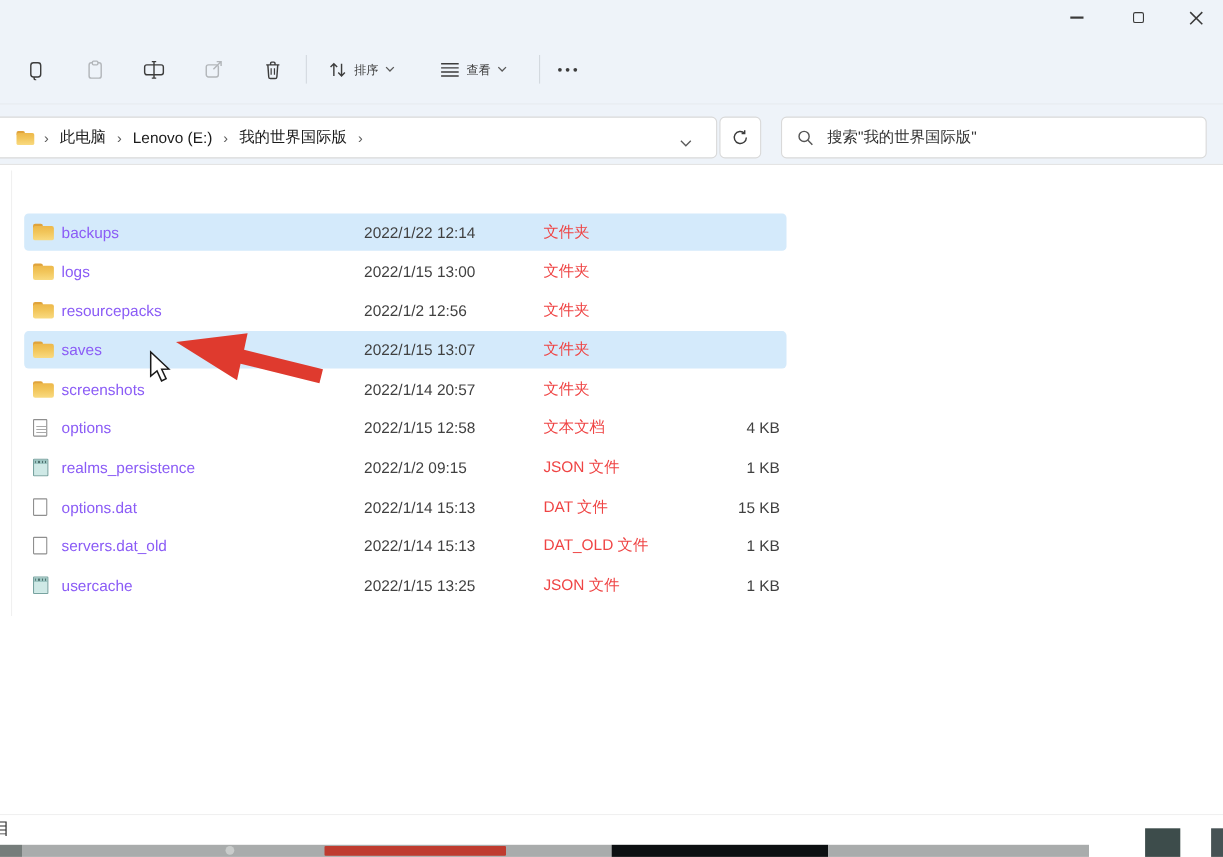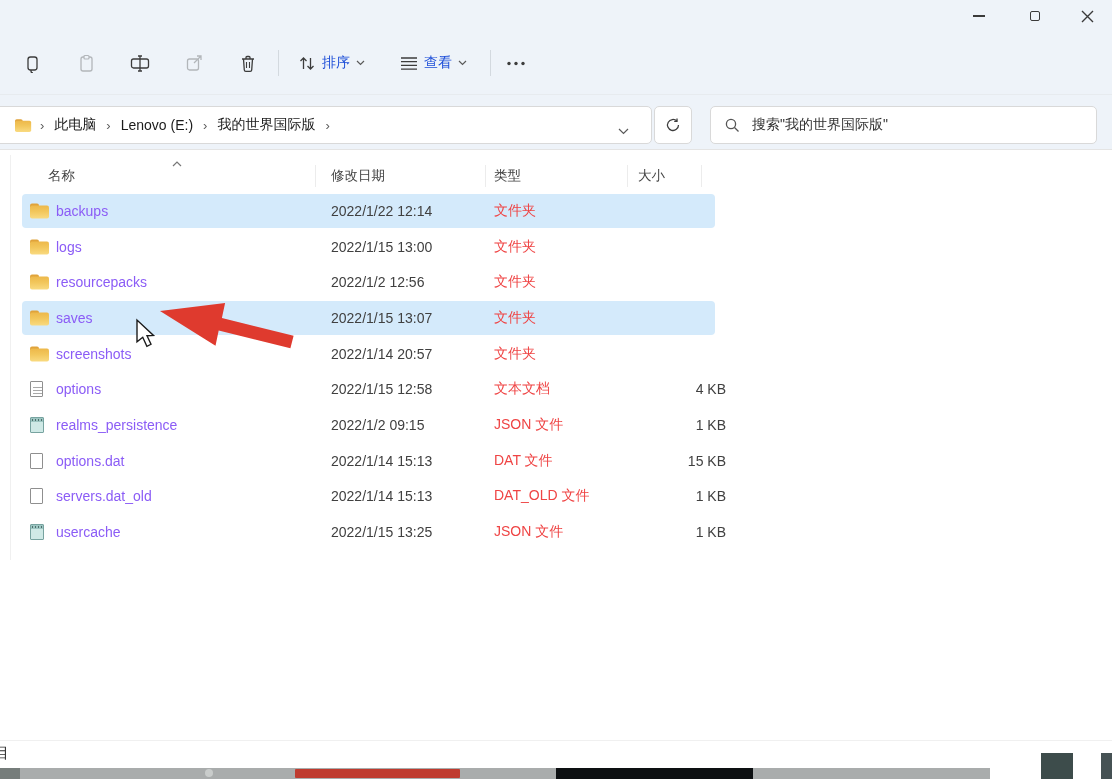--- a/index.html
+++ b/index.html
@@ -13,21 +13,21 @@
   .winctl { position:absolute; top:4px; width:34px; height:24px; display:flex; align-items:center; justify-content:center; cursor:default; }
   #btn-min { left:962px; }  #btn-max { left:1018px; }  #btn-close { left:1070px; }
   .min-glyph { width:12px; height:1.6px; background:#3a3a3a; }
   .max-glyph { width:10px; height:10px; border:1.4px solid #3a3a3a; border-radius:2px; }
 
   #toolbar { position:absolute; top:32px; left:0; right:0; height:62px; }
   .tbtn { position:absolute; top:12px; height:38px; display:flex; align-items:center; justify-content:center; border-radius:4px; gap:6px; }
   .tbtn svg { display:block; }
   .disabled { opacity:.33; }
   .tsep { position:absolute; top:18px; width:1px; height:26px; background:#d3d9df; }
-  .tlabel { font-size:14px; color:#1d4ed8; }
+  .tlabel { font-size:11px; color:#404040; }
 
   #addr-row { position:absolute; top:94px; left:0; right:0; height:56px; border-top:1px solid #e7ebef; border-bottom:1px solid #e4e4e4; }
   #address-bar { position:absolute; left:-8px; top:11px; width:660px; height:38px; background:#fff;
     border:1px solid #d9d9d9; border-radius:5px; display:flex; align-items:center; padding-left:22px; }
   .crumb { font-size:14px; color:#1b1b1b; padding:0 4px; white-space:nowrap; }
   .crumb-sep { font-size:13px; color:#5c5c5c; padding:0 6px; }
   #addr-chevron { position:absolute; right:22px; top:14px; }
   #refresh-box { position:absolute; left:654px; top:11px; width:38px; height:38px; background:#fff;
     border:1px solid #d9d9d9; border-radius:5px; display:flex; align-items:center; justify-content:center; }
   #search-box { position:absolute; left:710px; top:11px; width:387px; height:38px; background:#fff;
@@ -61,21 +61,21 @@
 
   #rows { position:absolute; top:42px; left:0; right:0; }
   .row { position:relative; height:35.7px; font-size:14px; }
   .row[data-selected="true"]::before { content:""; position:absolute; left:22px; width:693px; top:1px; bottom:1px;
     background:#d4eafb; border-radius:4px; }
   .row > * { position:absolute; top:50%; transform:translateY(-50%); }
   .cell-icon { left:30px; }
   .cell-name { left:56px; color:#8b5cf6; }
   .cell-date { left:331px; color:#404040; }
   .cell-type { left:494px; color:#ef4444; }
-  .cell-size { left:638px; width:88px; text-align:right; color:#404040; }
+  .cell-size { left:621px; width:88px; text-align:right; color:#404040; }
 
   
   #annotation { position:absolute; top:0; left:0; width:1112px; height:779px; pointer-events:none; }
 
   
   #statusbar { position:absolute; top:740px; left:0; right:0; height:28px; border-top:1px solid #f0f0f0; overflow:hidden; }
   #status-text { position:absolute; left:-6px; top:3px; font-size:15px; color:#2e2e2e; }
   #bottomstrip { position:absolute; top:768px; left:0; width:1112px; height:11px; background:#fff; }
   .seg { position:absolute; top:0; height:11px; }
   #seg-a { left:0; width:20px; background:#767d7b; }
@@ -200,35 +200,20 @@
         <svg width="15" height="15" viewBox="0 0 15 15">
             <circle cx="6" cy="6" r="4.6" fill="none" stroke="#555" stroke-width="1.3"></circle>
             <path d="M9.5 9.5 L13.5 13.5" stroke="#555" stroke-width="1.3"></path>
           </svg>
         <span id="search-placeholder">搜索"我的世界国际版"</span>
       </div>
     </div>
   </div>
 
   <div id="content">
-    <div id="header-row">
-      <span id="caret-up">
-        <svg width="10" height="6" viewBox="0 0 10 6">
-            <path d="M1 5 L5 1 L9 5" fill="none" stroke="#777" stroke-width="1.2"></path>
-          </svg>
-      </span>
-      <span class="hcell" id="h-name">名称</span>
-      <span class="hcell" id="h-date">修改日期</span>
-      <span class="hcell" id="h-type">类型</span>
-      <span class="hcell" id="h-size">大小</span>
-      <span class="hsep" style="left:315px;"></span>
-      <span class="hsep" style="left:485px;"></span>
-      <span class="hsep" style="left:627px;"></span>
-      <span class="hsep" style="left:701px;"></span>
-    </div>
 
     <div id="rows">
       <div class="row" data-selected="true">
         <span class="cell-icon folder-glyph"></span>
         <span class="cell-name">backups</span>
         <span class="cell-date">2022/1/22 12:14</span>
         <span class="cell-type">文件夹</span>
         <span class="cell-size"></span>
       </div>
       <div class="row" data-selected="false">

